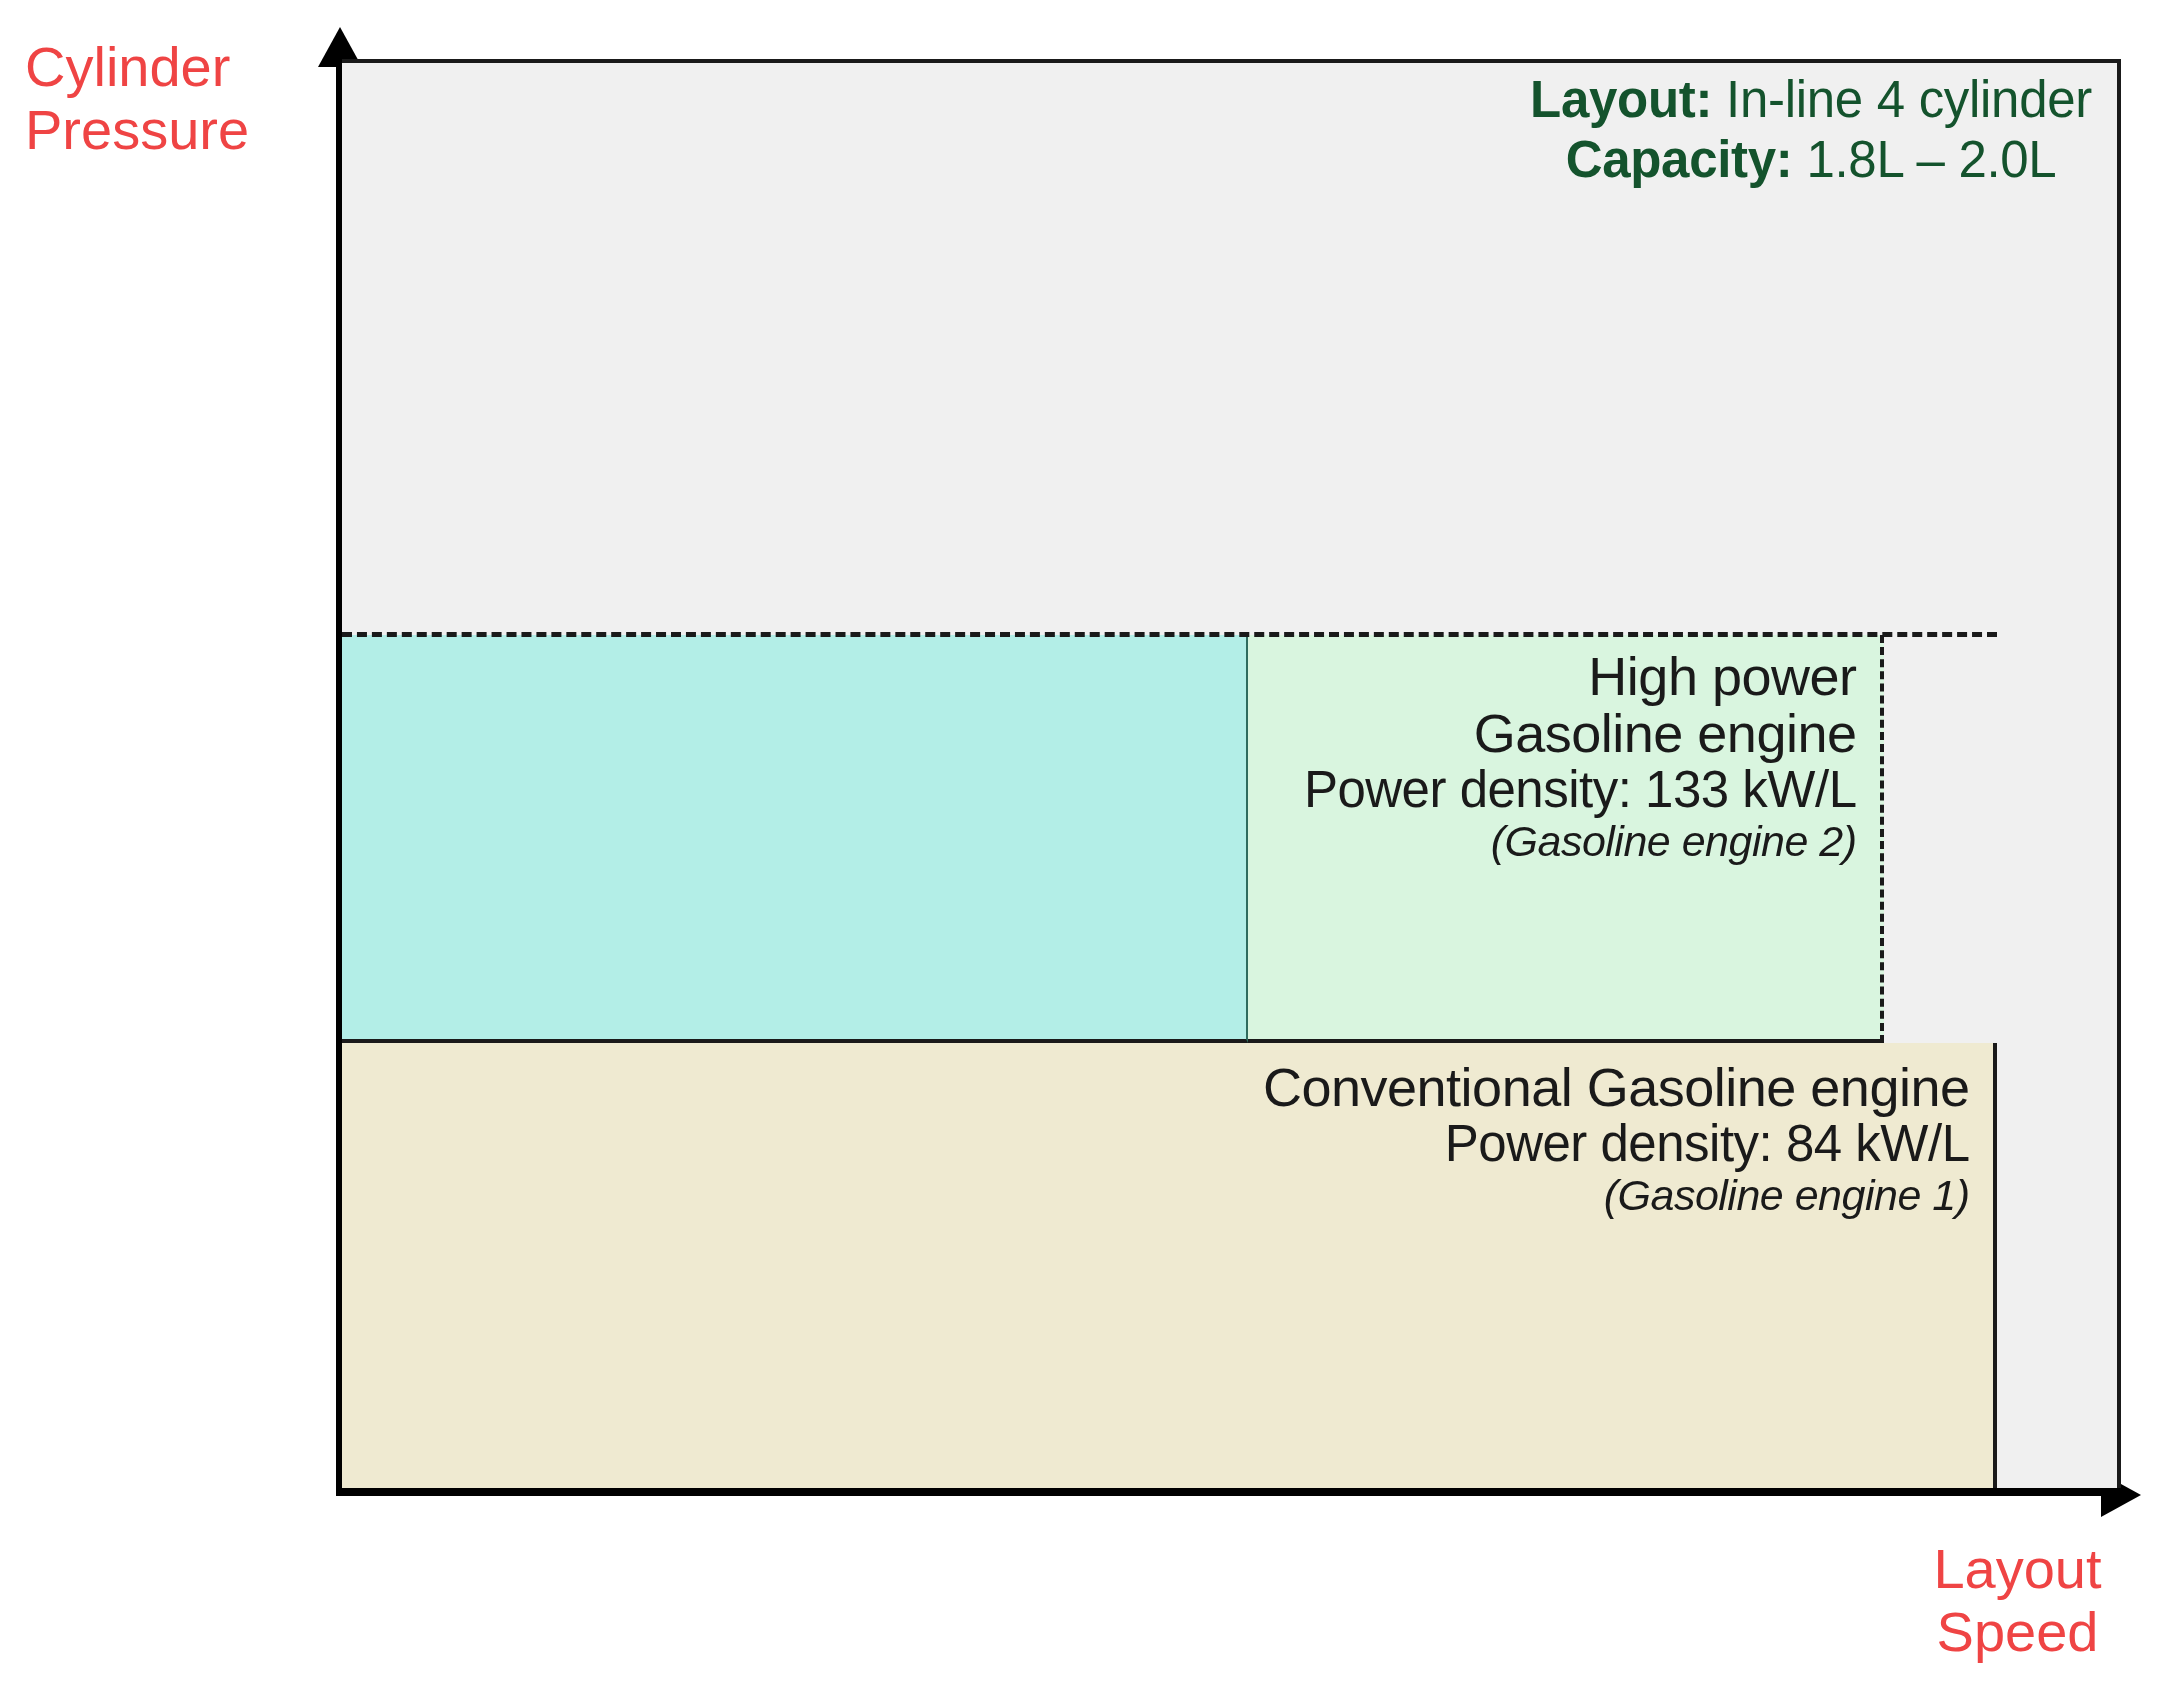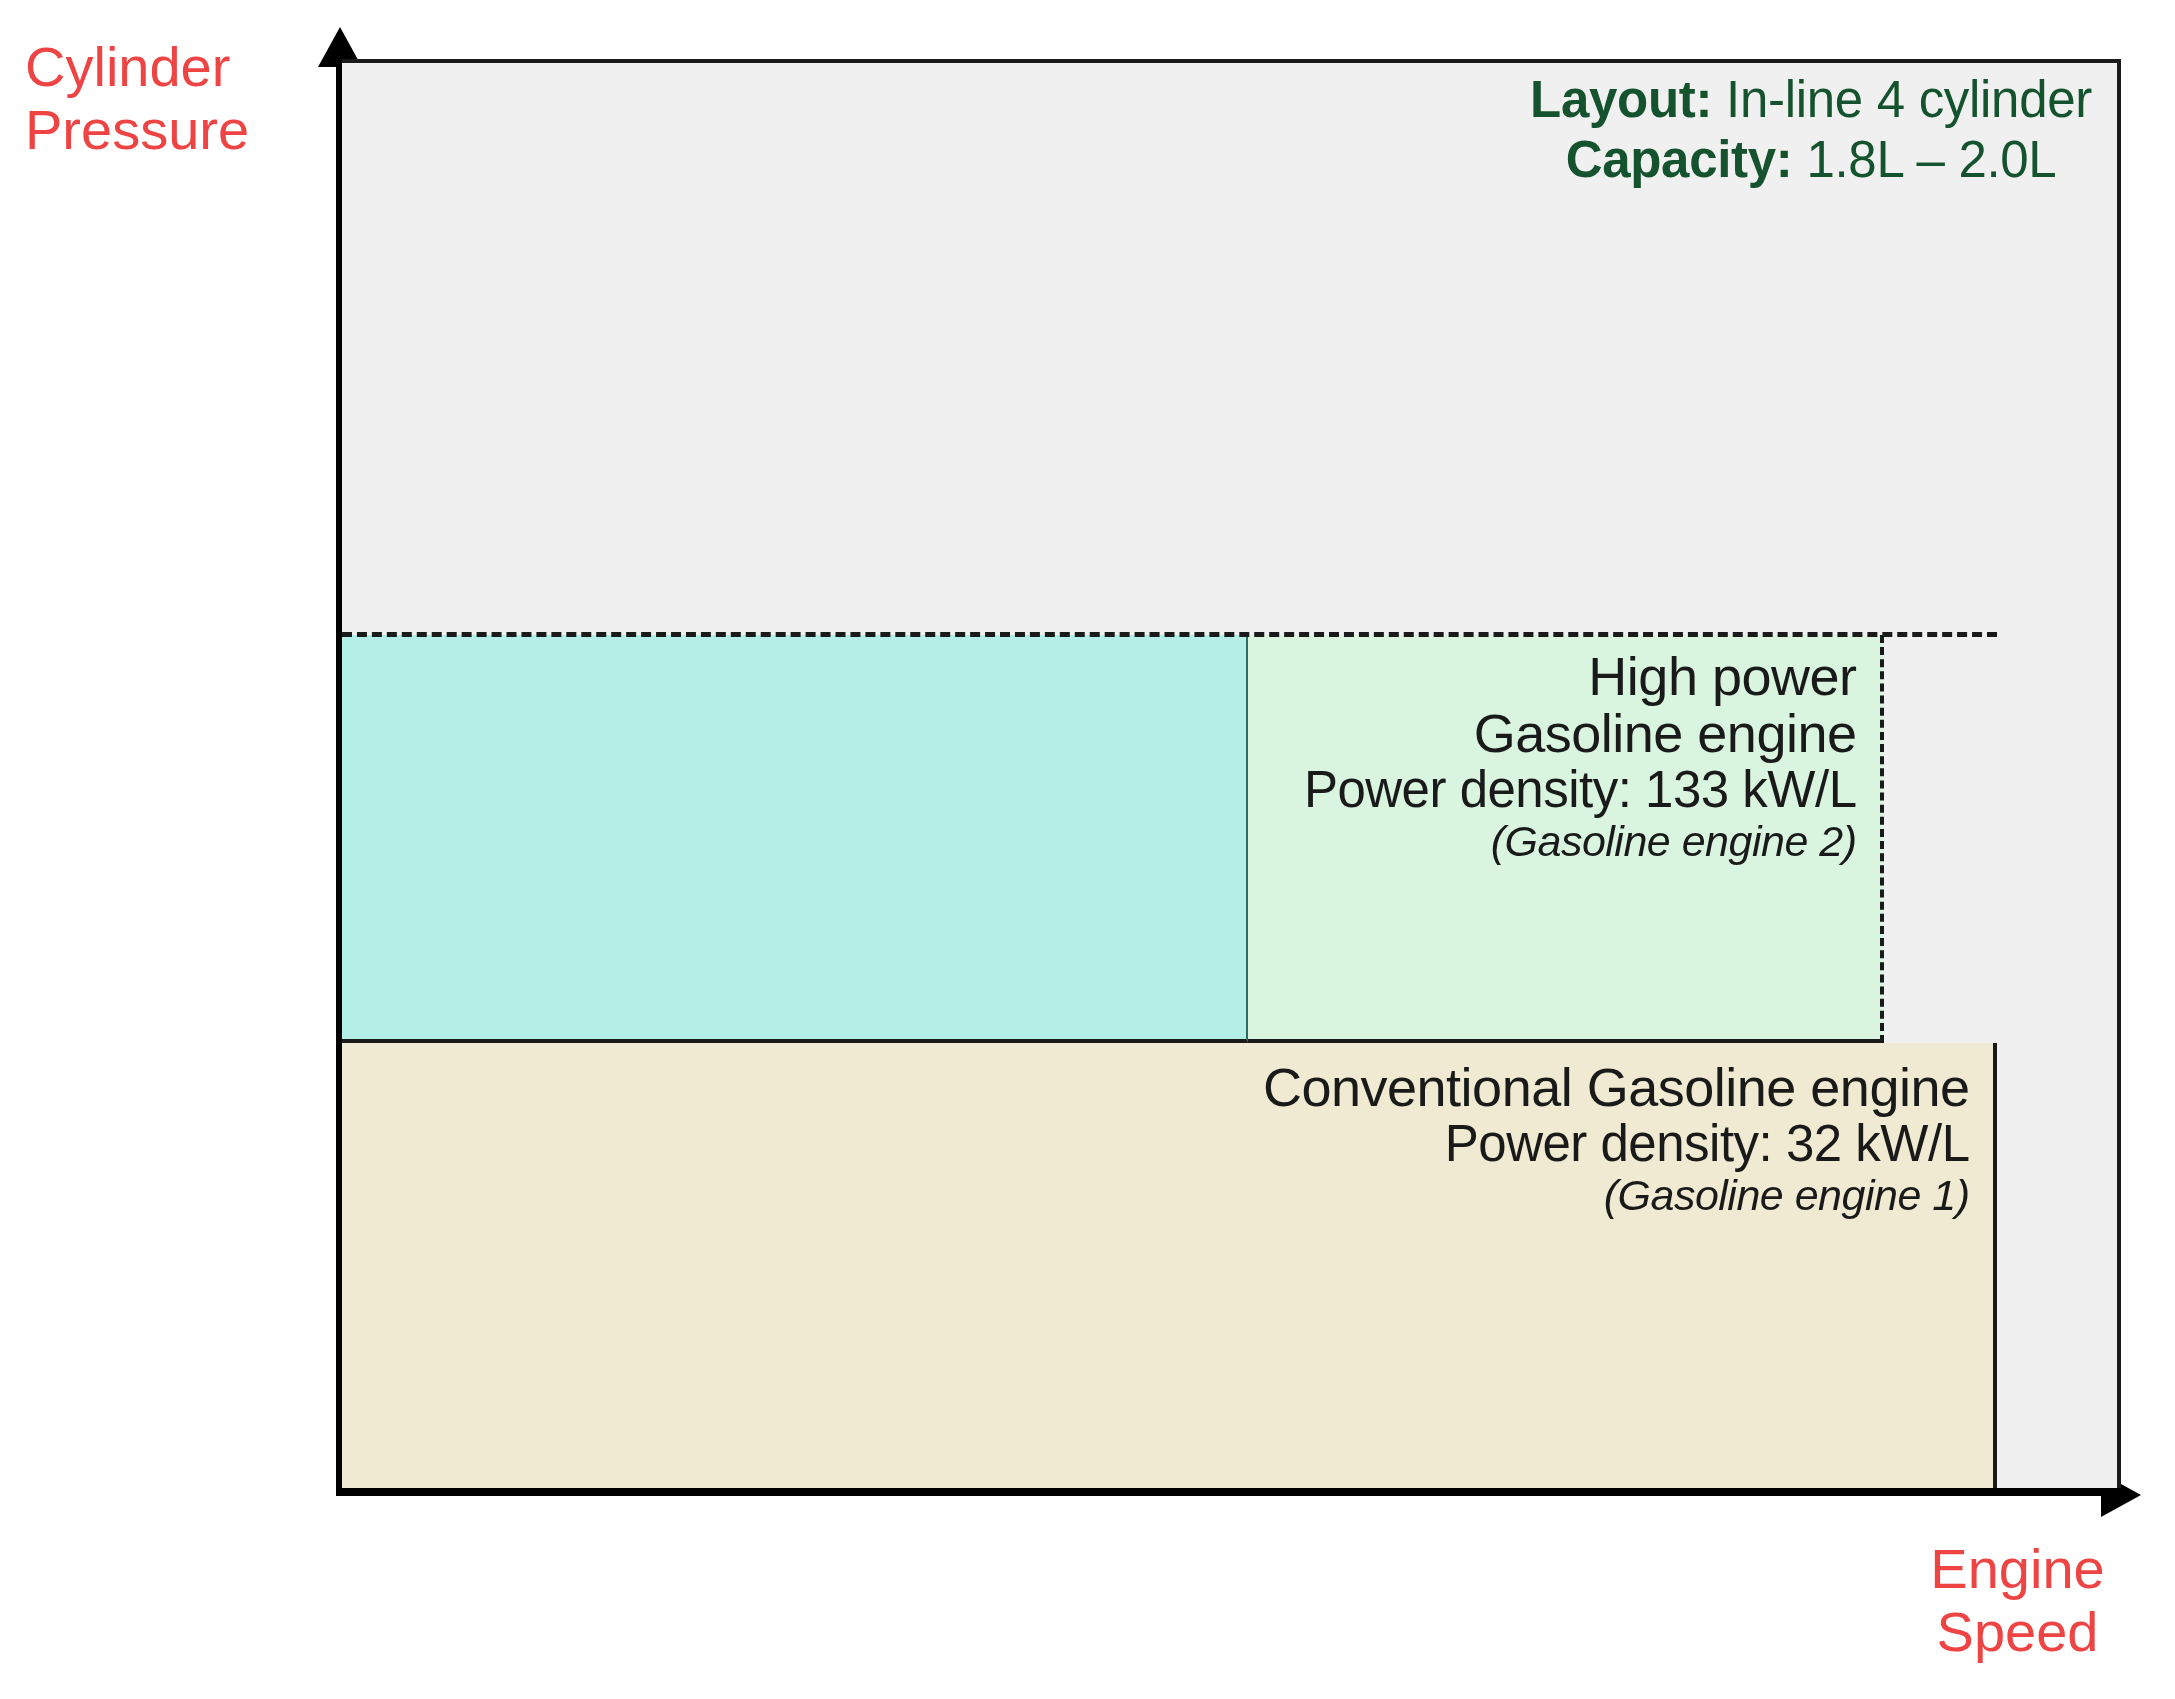--- a/index.html
+++ b/index.html
@@ -187,21 +187,21 @@
   #spec-annotation .spec-key { font-weight: bold; }
   #spec-annotation .spec-val { font-weight: normal; }
   .spec-row { white-space: nowrap; }
 </style>
 </head>
 <body>
 
 <div class="axis-label" id="y-axis-label">Cylinder
 Pressure</div>
 
-<div class="axis-label" id="x-axis-label">Engine
+<div class="axis-label" id="x-axis-label">Layout
 Speed</div>
 
 <div class="axis-line" id="y-axis-line"></div>
 <div class="axis-line" id="x-axis-line"></div>
 <div class="arrow-head" id="y-axis-arrow"></div>
 <div class="arrow-head" id="x-axis-arrow"></div>
 
 <div id="plot-area">
 
   <div id="spec-annotation">
@@ -225,19 +225,19 @@
       <div class="rt-density">Power density: 133 kW/L</div>
       <div class="rt-note">(Gasoline engine 2)</div>
     </div>
   </div>
 
   <div id="dashed-divider"></div>
 
   <div class="region" id="region-gasoline">
     <div class="region-text">
       <div class="rt-title">Conventional Gasoline engine</div>
-      <div class="rt-density">Power density: 32 kW/L</div>
+      <div class="rt-density">Power density: 84 kW/L</div>
       <div class="rt-note">(Gasoline engine 1)</div>
     </div>
   </div>
 
 </div>
 
 
 </body></html>

